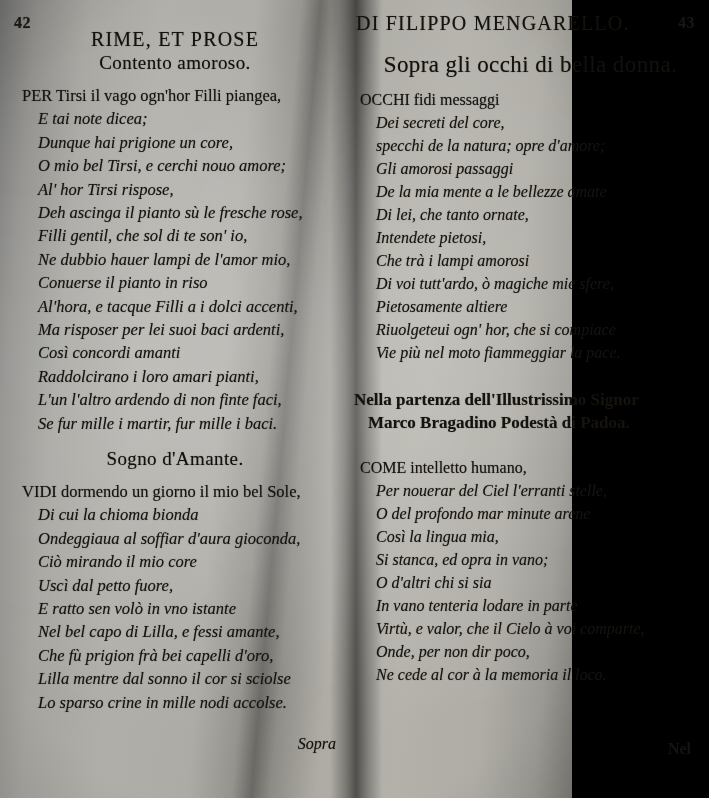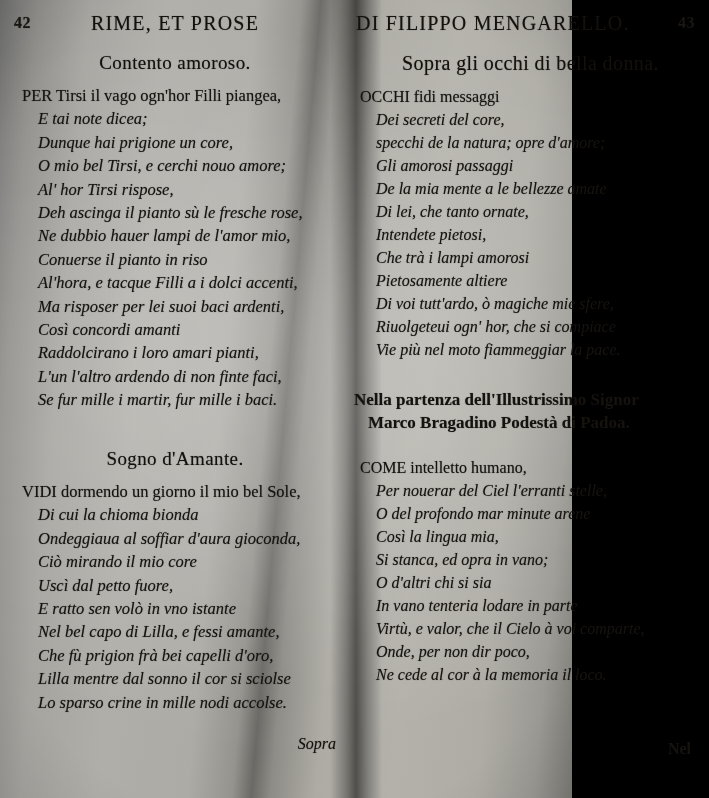--- a/index.html
+++ b/index.html
@@ -116,21 +116,21 @@
   }
   .signature {
     position: absolute;
     right: 18px;
     font-size: 16px;
     font-weight: bold;
   }
 
   
   .page.right .ln { font-size: 16px; line-height: 23px; }
-  .page.right .poem-title { font-size: 20px; }
+  .page.right .poem-title { font-size: 23px; }
 
   .head-note {
     padding-left: 2px;
   }
   .head-note .hn {
     font-size: 17px;
     line-height: 23px;
     white-space: nowrap;
   }
 
@@ -140,32 +140,33 @@
 </style>
 </head>
 <body>
 
 <div id="book">
   <div class="gutter"></div>
 
   <div class="page left">
     <div class="hdr">
       <span class="folio" style="left:14px; top:2px;">42</span>
-      <span class="running" style="top:0px;">RIME, ET PROSE</span>
+      <span class="running" style="top:16px;">RIME, ET PROSE</span>
     </div>
 
     <div class="poem" style="top:52px;">
       <div class="poem-title">Contento amoroso.</div>
       <div class="lines">
         <div class="ln cap">PER Tirsi il vago ogn'hor Filli piangea,</div>
         <div class="ln ind">E tai note dicea;</div>
         <div class="ln ind">Dunque hai prigione un core,</div>
         <div class="ln ind">O mio bel Tirsi, e cerchi nouo amore;</div>
         <div class="ln ind">Al' hor Tirsi rispose,</div>
         <div class="ln ind">Deh ascinga il pianto sù le fresche rose,</div>
+        <div class="ln ind">Filli gentil, che sol di te son' io,</div>
         <div class="ln ind">Ne dubbio hauer lampi de l'amor mio,</div>
         <div class="ln ind">Conuerse il pianto in riso</div>
         <div class="ln ind">Al'hora, e tacque Filli a i dolci accenti,</div>
         <div class="ln ind">Ma risposer per lei suoi baci ardenti,</div>
         <div class="ln ind">Così concordi amanti</div>
         <div class="ln ind">Raddolcirano i loro amari pianti,</div>
         <div class="ln ind">L'un l'altro ardendo di non finte faci,</div>
         <div class="ln ind">Se fur mille i martir, fur mille i baci.</div>
       </div>
     </div>
@@ -199,22 +200,22 @@
       <div class="poem-title">Sopra gli occhi di bella donna.</div>
       <div class="lines" style="padding-left:8px;">
         <div class="ln cap">OCCHI fidi messaggi</div>
         <div class="ln ind">Dei secreti del core,</div>
         <div class="ln ind">specchi de la natura; opre d'amore;</div>
         <div class="ln ind">Gli amorosi passaggi</div>
         <div class="ln ind">De la mia mente a le bellezze amate</div>
         <div class="ln ind">Di lei, che tanto ornate,</div>
         <div class="ln ind">Intendete pietosi,</div>
         <div class="ln ind">Che trà i lampi amorosi</div>
+        <div class="ln ind">Di voi tutt'ardo, ò magiche mie sfere,</div>
         <div class="ln ind">Pietosamente altiere</div>
-        <div class="ln ind">Di voi tutt'ardo, ò magiche mie sfere,</div>
         <div class="ln ind">Riuolgeteui ogn' hor, che si compiace</div>
         <div class="ln ind">Vie più nel moto fiammeggiar la pace.</div>
       </div>
     </div>
 
     <div class="poem" style="top:388px;font-weight:bold;">
       <div class="head-note">
         <div class="hn">Nella partenza dell'Illustrissimo Signor</div>
         <div class="hn" style="padding-left:14px;">Marco Bragadino Podestà di Padoa.</div>
       </div>

